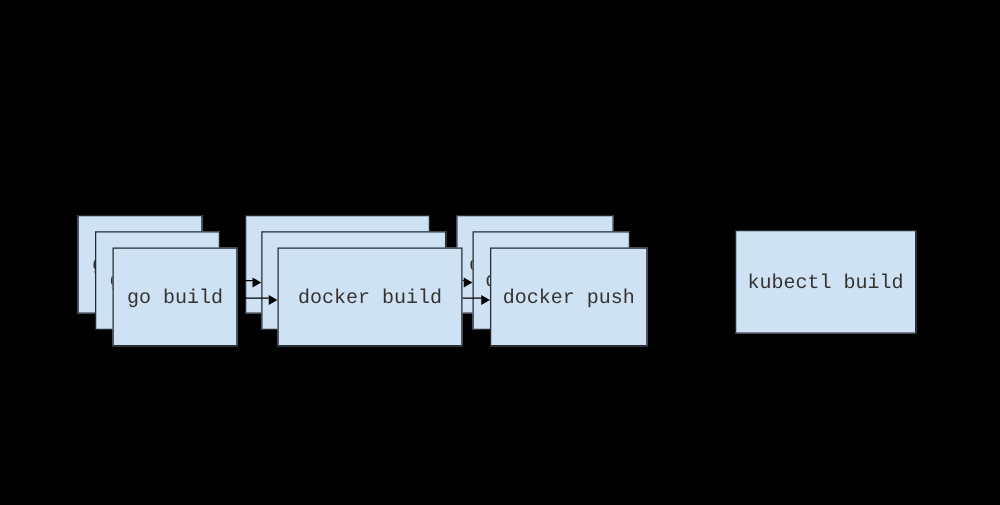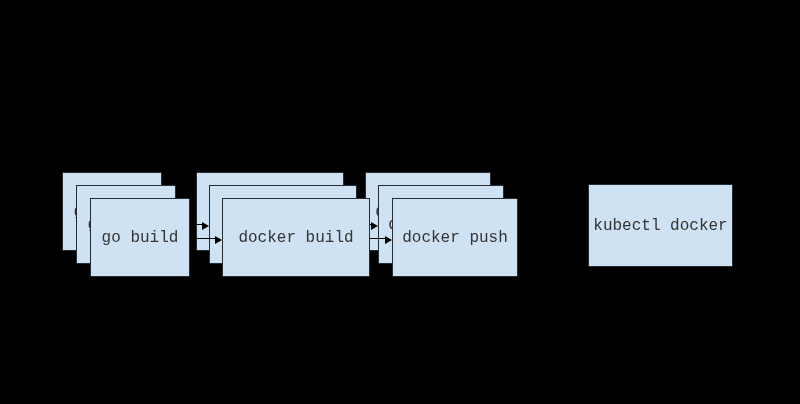--- a/index.html
+++ b/index.html
@@ -111,16 +111,16 @@
     <span class="label">docker push</span>
   </div>
   <div class="box s3 m z-mid">
     <span class="label">docker push</span>
   </div>
   <div class="box s3 f z-front">
     <span class="label">docker push</span>
   </div>
 
   <div class="box k">
-    <span class="label">kubectl docker</span>
+    <span class="label">kubectl build</span>
   </div>
 
 </div>
 
 </body></html>

